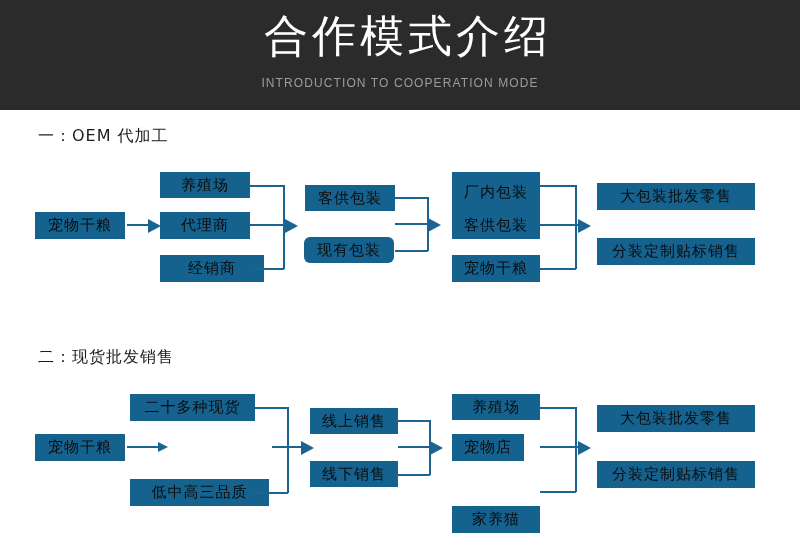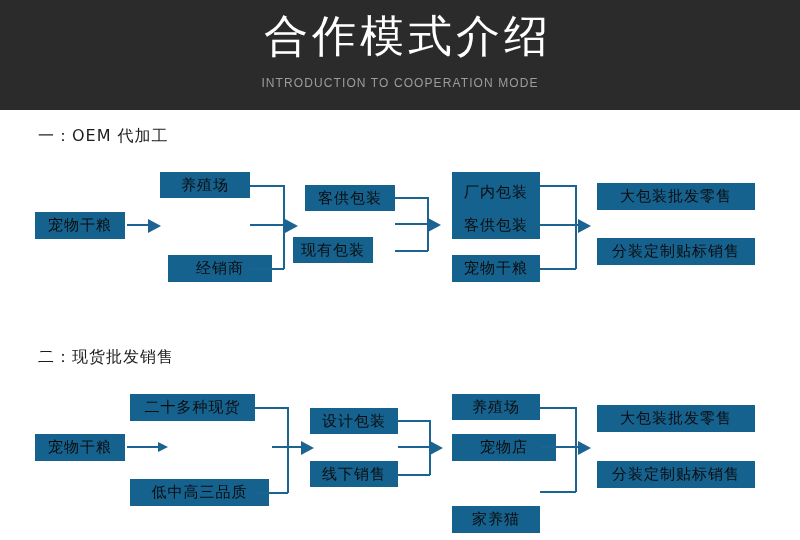--- a/index.html
+++ b/index.html
@@ -93,30 +93,31 @@
   </div>
 
   <div class="sec-head" style="left:38px;top:126px;text-align:right;">一：OEM 代加工</div>
 
   <div class="box" style="left:35px;top:212px;width:90px;height:27px;">宠物干粮</div>
 
   <div class="hline" style="left:127px;top:224px;width:28px;"></div>
   <div class="arrow" style="left:148px;top:219px;"></div>
 
   <div class="box" style="left:160px;top:172px;width:90px;height:26px;">养殖场</div>
-  <div class="box" style="left:160px;top:255px;width:104px;height:27px;margin-left:8px;">经销商</div>
+  <div class="box" style="left:160px;top:212px;width:90px;height:27px;">代理商</div>
+  <div class="box" style="left:160px;top:255px;width:104px;height:27px;">经销商</div>
 
   <div class="thinh" style="left:250px;top:185px;width:34px;"></div>
   <div class="thinh" style="left:250px;top:268px;width:34px;"></div>
   <div class="thinv" style="left:283px;top:185px;height:84px;"></div>
   <div class="hline" style="left:250px;top:224px;width:42px;"></div>
   <div class="arrow" style="left:285px;top:219px;"></div>
 
   <div class="box" style="left:305px;top:185px;width:90px;height:26px;">客供包装</div>
-  <div class="box" style="left:293px;top:237px;width:80px;height:26px;">现有包装</div>
+  <div class="box" style="left:304px;top:237px;width:90px;height:26px;border-radius:6px;">现有包装</div>
 
   <div class="thinh" style="left:395px;top:197px;width:33px;"></div>
   <div class="thinh" style="left:395px;top:250px;width:33px;"></div>
   <div class="thinv" style="left:427px;top:197px;height:54px;"></div>
   <div class="hline" style="left:395px;top:223px;width:40px;"></div>
   <div class="arrow" style="left:428px;top:218px;"></div>
 
   <div class="box" style="left:452px;top:172px;width:88px;height:40px;">厂内包装</div>
   <div class="box" style="left:452px;top:212px;width:88px;height:27px;">客供包装</div>
   <div class="box" style="left:452px;top:255px;width:88px;height:27px;">宠物干粮</div>
@@ -138,31 +139,31 @@
 
   <div class="box" style="left:130px;top:394px;width:125px;height:27px;">二十多种现货</div>
   <div class="box" style="left:130px;top:479px;width:139px;height:27px;">低中高三品质</div>
 
   <div class="thinh" style="left:255px;top:407px;width:33px;"></div>
   <div class="thinh" style="left:255px;top:492px;width:33px;"></div>
   <div class="thinv" style="left:287px;top:407px;height:86px;"></div>
   <div class="hline" style="left:272px;top:446px;width:36px;"></div>
   <div class="arrow" style="left:301px;top:441px;"></div>
 
-  <div class="box" style="left:310px;top:408px;width:88px;height:26px;">设计包装</div>
+  <div class="box" style="left:310px;top:408px;width:88px;height:26px;">线上销售</div>
   <div class="box" style="left:310px;top:461px;width:88px;height:26px;">线下销售</div>
 
   <div class="thinh" style="left:398px;top:420px;width:32px;"></div>
   <div class="thinh" style="left:398px;top:474px;width:32px;"></div>
   <div class="thinv" style="left:429px;top:420px;height:55px;"></div>
   <div class="hline" style="left:398px;top:446px;width:40px;"></div>
   <div class="arrow" style="left:430px;top:441px;"></div>
 
   <div class="box" style="left:452px;top:394px;width:88px;height:26px;">养殖场</div>
-  <div class="box" style="left:452px;top:434px;width:104px;height:27px;">宠物店</div>
+  <div class="box" style="left:452px;top:434px;width:72px;height:27px;">宠物店</div>
   <div class="box" style="left:452px;top:478px;width:88px;height:27px;margin-top:28px;">家养猫</div>
 
   <div class="thinh" style="left:540px;top:407px;width:36px;"></div>
   <div class="thinh" style="left:540px;top:491px;width:36px;"></div>
   <div class="thinv" style="left:575px;top:407px;height:85px;"></div>
   <div class="hline" style="left:540px;top:446px;width:42px;"></div>
   <div class="arrow" style="left:578px;top:441px;"></div>
 
   <div class="box" style="left:597px;top:405px;width:158px;height:27px;">大包装批发零售</div>
   <div class="box" style="left:597px;top:461px;width:158px;height:27px;">分装定制贴标销售</div>

